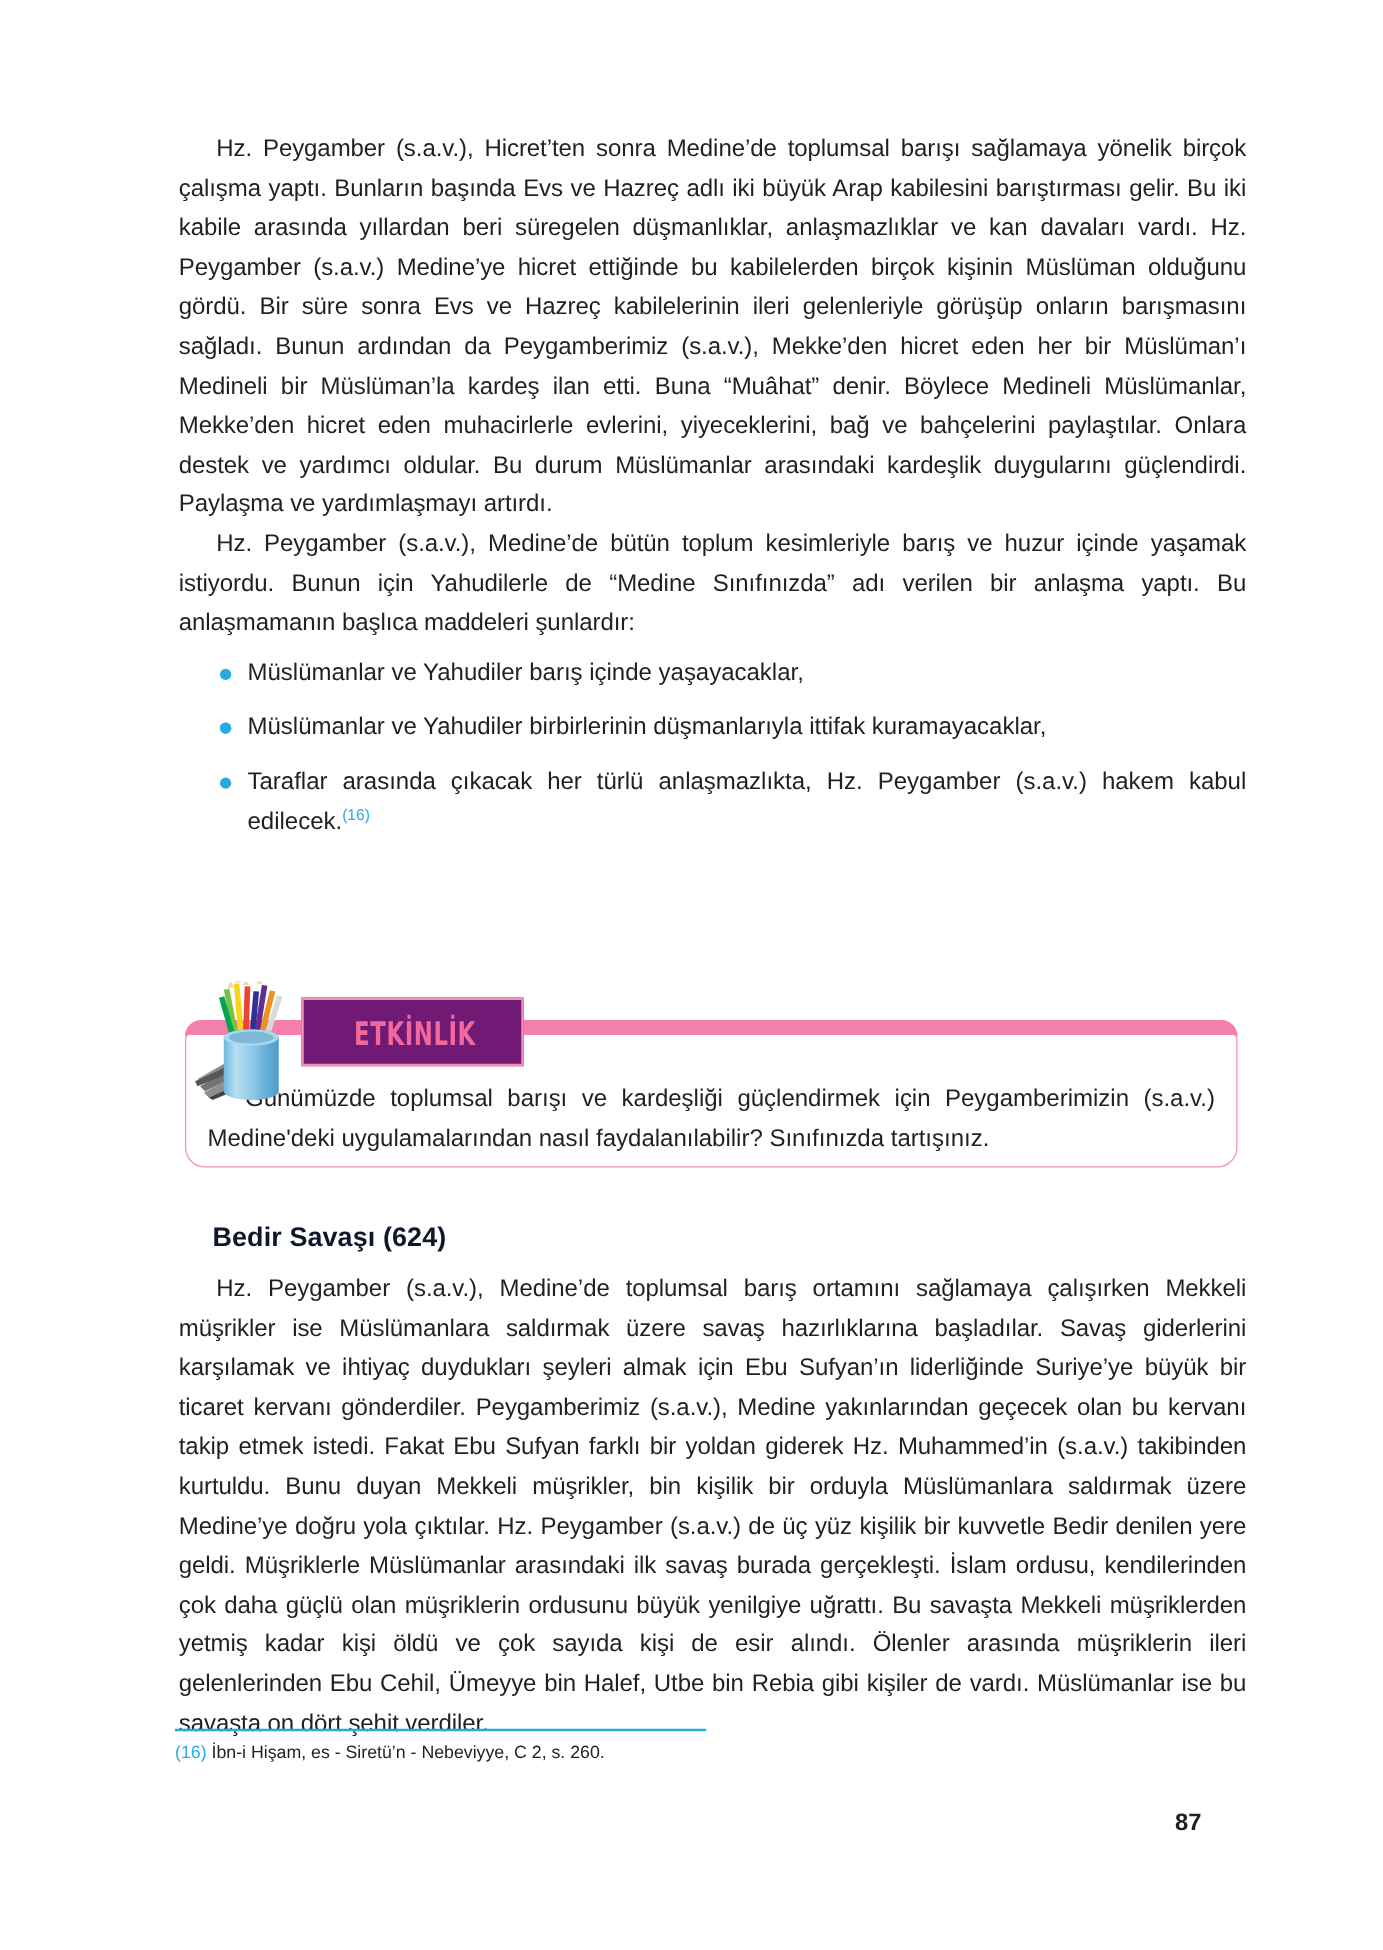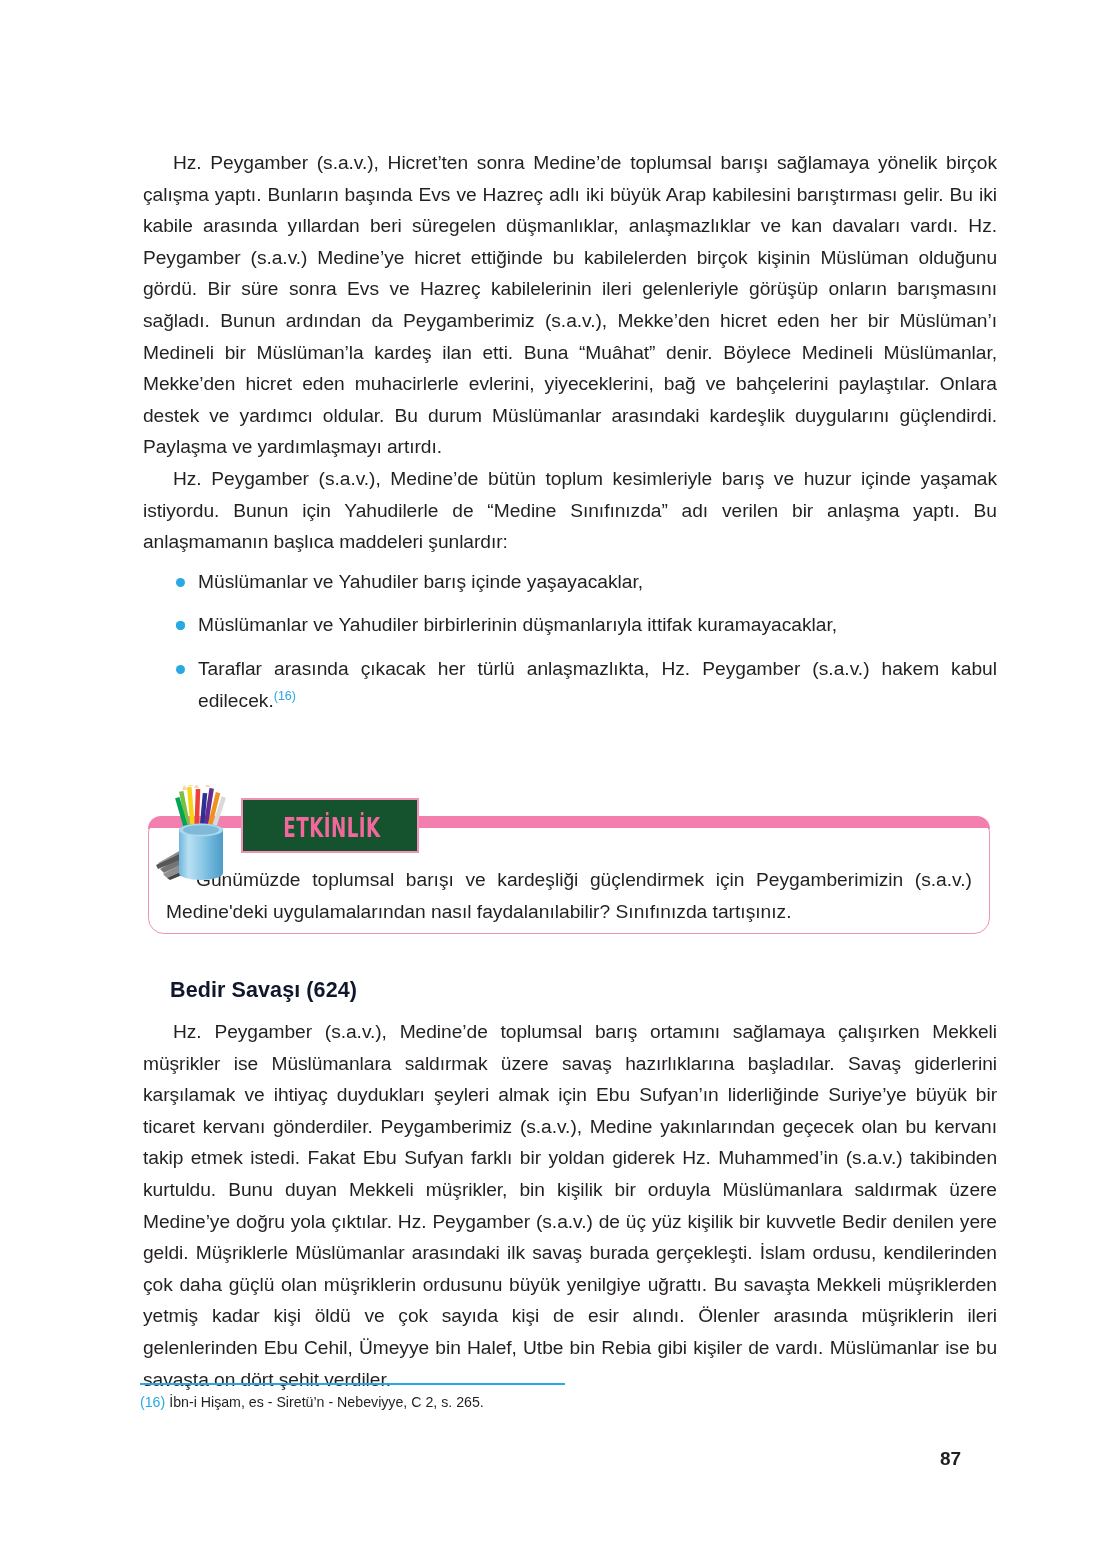--- a/index.html
+++ b/index.html
@@ -21,21 +21,20 @@
     left: 0; top: 0;
     width: 1106px;
     height: 1560px;
   }
 
   .content {
     position: absolute;
     left: 143px;
     top: 104px;
     width: 854px;
-    margin-top: 43px;
   }
 
   p.body-par {
     margin: 0 0 0 0;
     font-size: 19.2px;
     line-height: 31.6px;
     text-align: justify;
     text-justify: inter-word;
     text-indent: 30px;
     color: #231f20;
@@ -119,21 +118,21 @@
     background: #ffffff;
   }
   .activity-tab {
     position: absolute;
     left: 93px;
     top: -18px;
     width: 178px;
     height: 55px;
     box-sizing: border-box;
     border: 2px solid #f291b8;
-    background: #14532d;
+    background: #701a75;
     z-index: 3;
   }
   .activity-tab-label {
     position: absolute;
     left: 0; top: 0;
     width: 178px;
     height: 55px;
     display: flex;
     align-items: center;
     justify-content: center;
@@ -307,18 +306,18 @@
 
   <div class="sect-head">Bedir Savaşı (624)</div>
 
   <div class="content2">
     <p class="body-par">Hz. Peygamber (s.a.v.), Medine’de toplumsal barış ortamını sağlamaya çalışırken Mekkeli müşrikler ise Müslümanlara saldırmak üzere savaş hazırlıklarına başladılar. Savaş giderlerini karşılamak ve ihtiyaç duydukları şeyleri almak için Ebu Sufyan’ın liderliğinde Suriye’ye büyük bir ticaret kervanı gönderdiler. Peygamberimiz (s.a.v.), Medine yakınlarından geçecek olan bu kervanı takip etmek istedi. Fakat Ebu Sufyan farklı bir yoldan giderek Hz. Muhammed’in (s.a.v.) takibinden kurtuldu. Bunu duyan Mekkeli müşrikler, bin kişilik bir orduyla Müslümanlara saldırmak üzere Medine’ye doğru yola çıktılar. Hz. Peygamber (s.a.v.) de üç yüz kişilik bir kuvvetle Bedir denilen yere geldi. Müşriklerle Müslümanlar arasındaki ilk savaş burada gerçekleşti. İslam ordusu, kendilerinden çok daha güçlü olan müşriklerin ordusunu büyük yenilgiye uğrattı. Bu savaşta Mekkeli müşriklerden yetmiş kadar kişi öldü ve çok sayıda kişi de esir alındı. Ölenler arasında müşriklerin ileri gelenlerinden Ebu Cehil, Ümeyye bin Halef, Utbe bin Rebia gibi kişiler de vardı. Müslümanlar ise bu savaşta on dört şehit verdiler.</p>
   </div>
 
   <div class="fnote-rule"></div>
   <div class="fnote">
     <span class="fnum">(16)</span>
-    <span>İbn-i Hişam, es - Siretü’n - Nebeviyye, C 2, s. 265.</span>
+    <span>İbn-i Hişam, es - Siretü’n - Nebeviyye, C 2, s. 260.</span>
   </div>
 
   <div class="pagenum">87</div>
 
 </div>
 
 </body></html>

